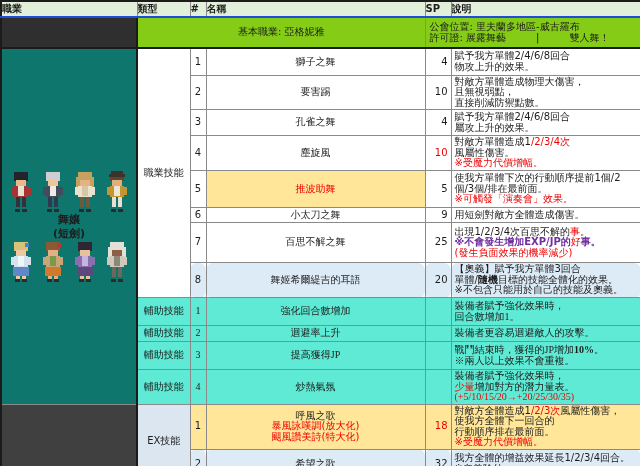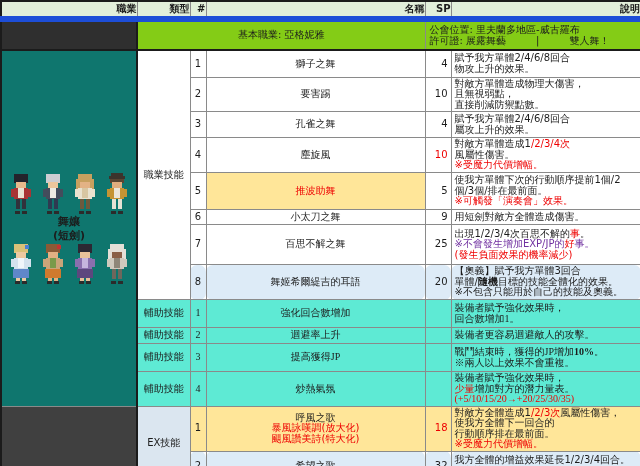--- a/index.html
+++ b/index.html
@@ -2,28 +2,28 @@
 <html><head>
 <meta charset="utf-8">
 <style>
   html,body{margin:0;padding:0;background:#fff;}
   .wrap{width:640px;height:466px;overflow:hidden;background:#fff;}
   table.t{border-collapse:collapse;table-layout:fixed;width:640px;
           font-family:"DejaVu Sans","Liberation Sans",sans-serif;
           font-size:10px;line-height:10.5px;color:#1c1c1c;}
   td,th{border:1px solid #8a8a8a;padding:0 2px;overflow:hidden;vertical-align:middle;}
   table.t{border:2px solid #1b1b1b;}
-  thead th{background:#e2efda;font-weight:bold;height:14px;border-bottom:6px solid #1d4ed8;text-align:right;padding:0;}
+  thead th{background:#e2efda;font-weight:bold;height:14px;border-bottom:2px solid #1d4ed8;text-align:left;padding:0;}
   tr.info-row td{border-bottom:2px solid #1b1b1b;}
   .c{text-align:center;}
   .sp{text-align:right;padding-right:3px;}
   .desc{text-align:left;padding:1px 3px;margin-top:38px;}
   .ln{white-space:normal;}
   .r{color:#ee0000;}
-  .p{color:#7030a0;}
+  .p{color:#7030a0;font-weight:bold;}
   .b{font-weight:bold;}
   .bg-w{background:#ffffff;}
   .bg-y{background:#ffe699;}
   .bg-bl{background:#ddebf7;border-radius:7px;}
   .bg-g{background:#5eead4;font-family:Liberation Serif, serif;}
   .bg-exbl{background:#dbe6f0;}
   .bg-cream{background:#84cc16;}
   .info-black{background:#2f2f2f;border-right:2px solid #1b1b1b;}
   .job-cell{background:#0f766e;border-right:2px solid #1b1b1b;padding:0;}
   .job-dark{background:#404040;border-right:2px solid #1b1b1b;}

